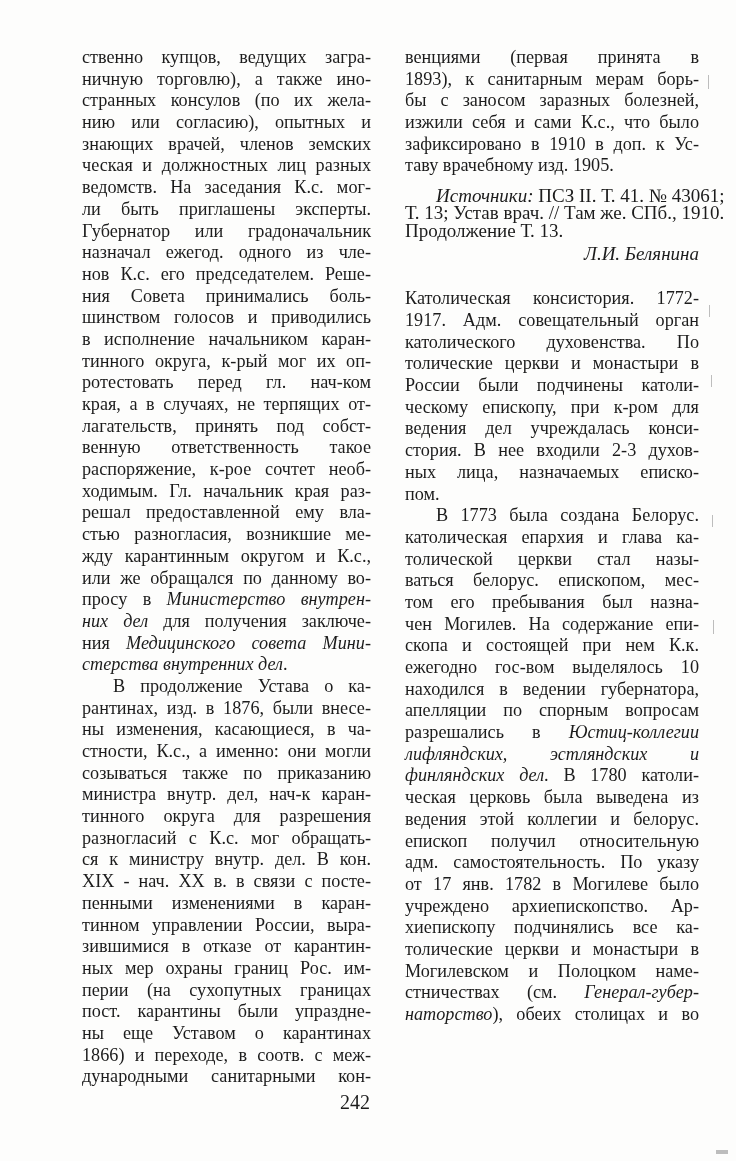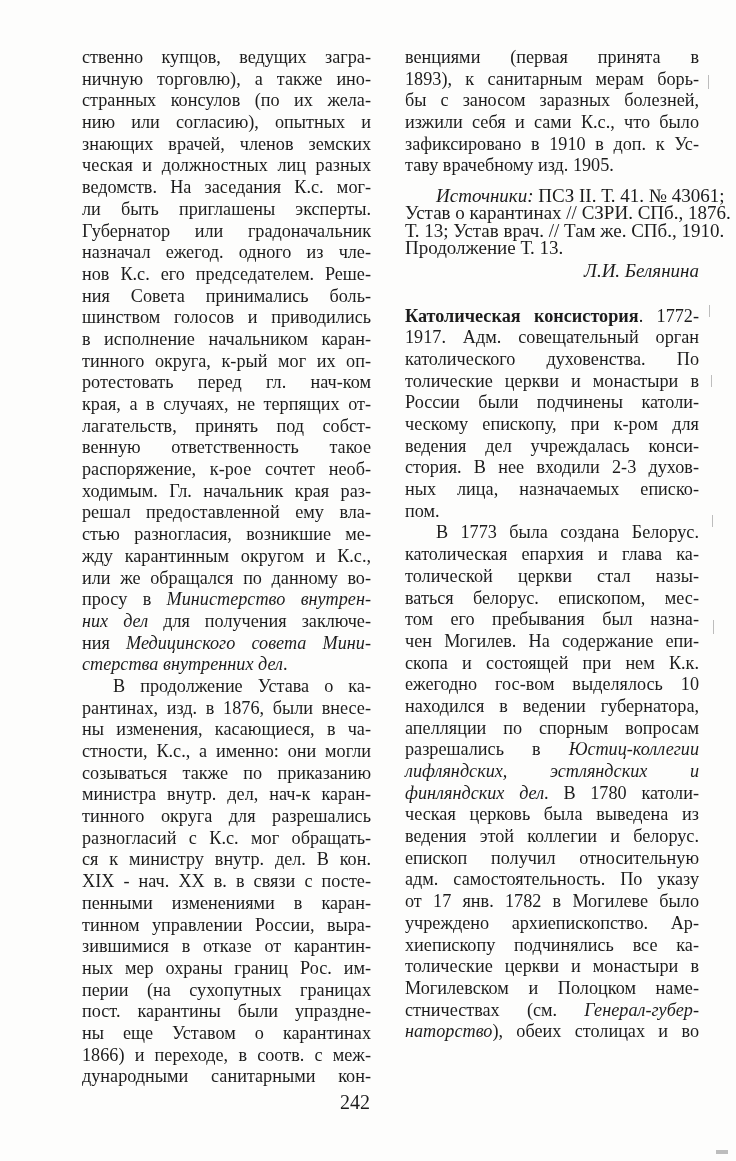--- a/index.html
+++ b/index.html
@@ -8,21 +8,21 @@
     font-family: "Liberation Serif", "DejaVu Serif", serif; color: #1c1c1c;
   }
   .col { position: absolute; top: 47px; font-size: 18.2px; line-height: 21.7px; margin-left: 37px; }
   #col-left { left: 45px; width: 289px; }
   #col-right { left: 368px; width: 294px; }
   .ln { display: block; text-align: justify; text-align-last: justify; white-space: nowrap; height: 21.7px; }
   .ln.last { text-align-last: left; }
   .ln.indent { padding-left: 31px; }
   .ln.right { text-align: center; text-align-last: right; }
   i { font-style: italic; }
-  b { font-weight: bold; }
+  b { font-weight: normal; }
   .small { font-size: 19px; line-height: 17.3px; }
   .small .ln { height: 17.3px; }
   .sources { margin-top: 10px; }
   .author { margin-top: 6px; }
   .entry-head { margin-top: 26px; }
   .page-num { position: absolute; left: 340px; top: 1091px; font-size: 20px; }
   .scan-mark { position: absolute; width: 1px; background: #bdbdbd; }
 </style>
 </head>
 <body>
@@ -56,21 +56,21 @@
     <span class="ln">просу в <i>Министерство внутрен-</i></span>
     <span class="ln"><i>них дел</i> для получения заключе-</span>
     <span class="ln">ния <i>Медицинского совета Мини-</i></span>
     <span class="ln last"><i>стерства внутренних дел</i>.</span>
     <span class="ln indent">В продолжение Устава о ка-</span>
     <span class="ln">рантинах, изд. в 1876, были внесе-</span>
     <span class="ln">ны изменения, касающиеся, в ча-</span>
     <span class="ln">стности, К.с., а именно: они могли</span>
     <span class="ln">созываться также по приказанию</span>
     <span class="ln">министра внутр. дел, нач-к каран-</span>
-    <span class="ln">тинного округа для разрешались</span>
+    <span class="ln">тинного округа для разрешения</span>
     <span class="ln">разногласий с К.с. мог обращать-</span>
     <span class="ln">ся к министру внутр. дел. В кон.</span>
     <span class="ln">XIX - нач. XX в. в связи с посте-</span>
     <span class="ln">пенными изменениями в каран-</span>
     <span class="ln">тинном управлении России, выра-</span>
     <span class="ln">зившимися в отказе от карантин-</span>
     <span class="ln">ных мер охраны границ Рос. им-</span>
     <span class="ln">перии (на сухопутных границах</span>
     <span class="ln">пост. карантины были упраздне-</span>
     <span class="ln">ны еще Уставом о карантинах</span>
@@ -82,21 +82,20 @@
   <div id="continuation">
       <span class="ln">венциями (первая принята в</span>
       <span class="ln">1893), к санитарным мерам борь-</span>
       <span class="ln">бы с заносом заразных болезней,</span>
       <span class="ln">изжили себя и сами К.с., что было</span>
       <span class="ln">зафиксировано в 1910 в доп. к Ус-</span>
       <span class="ln last">таву врачебному изд. 1905.</span>
     </div>
   <div id="sources" class="small sources">
       <span class="ln indent"><i>Источники:</i> ПСЗ II. Т. 41. № 43061;</span>
-      <span class="ln">Устав о карантинах // СЗРИ. СПб., 1876.</span>
       <span class="ln">Т. 13; Устав врач. // Там же. СПб., 1910.</span>
       <span class="ln last">Продолжение Т. 13.</span>
     </div>
   <div class="small author">
     <span class="ln right"><i>Л.И. Белянина</i></span>
   </div>
   <div id="entry" class="entry-head">
       <span class="ln"><b>Католическая консистория</b>. 1772-</span>
       <span class="ln">1917. Адм. совещательный орган</span>
       <span class="ln">католического духовенства. По</span>

